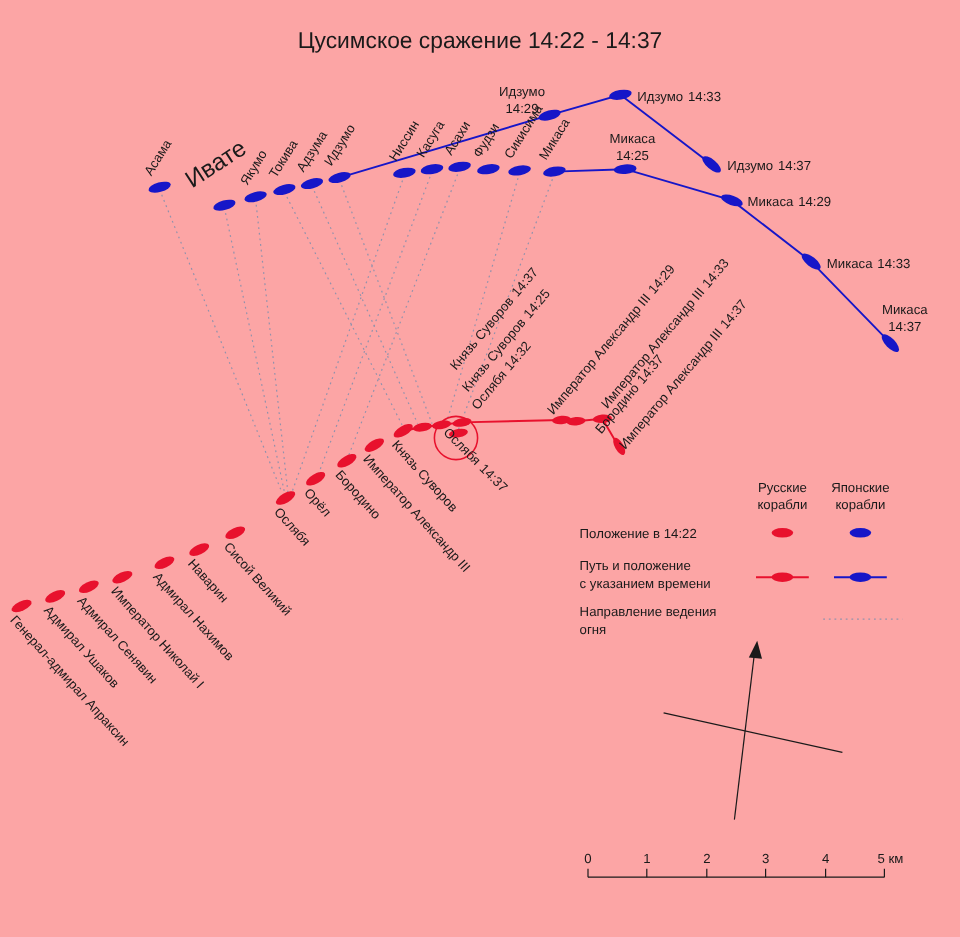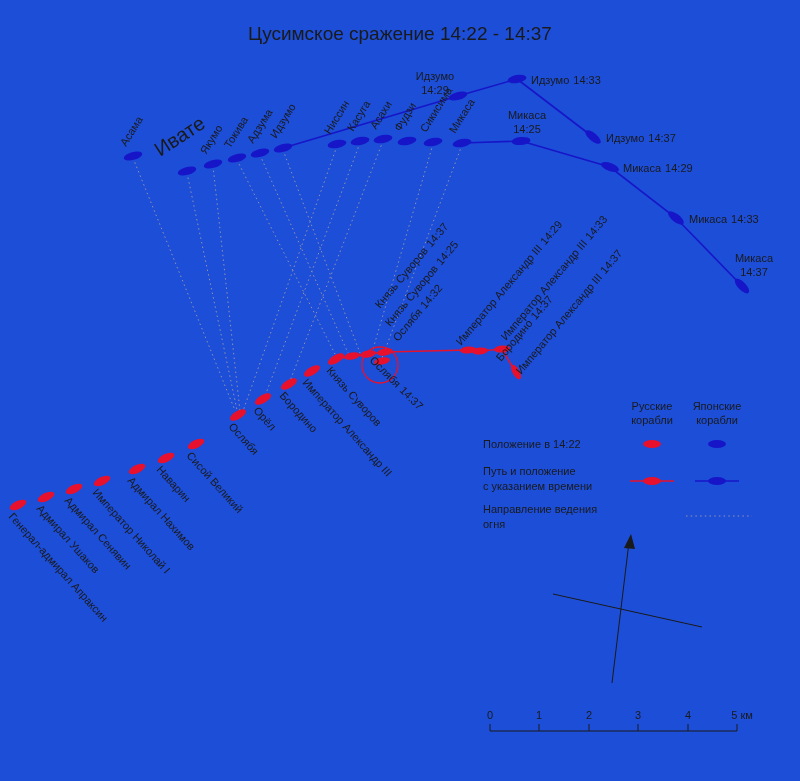--- a/index.html
+++ b/index.html
@@ -1,16 +1,16 @@
 <!DOCTYPE html>
 <html style="--russian: #e8112d; --japanese: #1616c8; --fire_line: #9292ac; --text: #1a1a1a;"><head>
 <meta charset="utf-8">
 <style>
   html,body{margin:0;padding:0;background:#ffffff;}
-  .stage{position:relative;width:800px;height:781px;background:#1d4ed8;overflow:hidden;}
+  .stage{position:relative;width:800px;height:781px;background:#fca5a5;overflow:hidden;}
   svg{display:block;}
   text{fill:var(--text,#1a1a1a);font-family:"Liberation Sans",sans-serif;font-size:11px;}
   .title{font-size:19px;}
   .big{font-size:20px;}
   .mid{text-anchor:middle;}
   .jp{fill:var(--japanese,#1616c8);}
   .ru{fill:var(--russian,#e8112d);}
   .jp-path{stroke:var(--japanese,#1616c8);stroke-width:1.6;fill:none;}
   .ru-path{stroke:var(--russian,#e8112d);stroke-width:1.6;fill:none;}
   .fire{stroke:var(--fire_line,#9292ac);stroke-width:1;stroke-dasharray:1.5 3.2;fill:none;}

